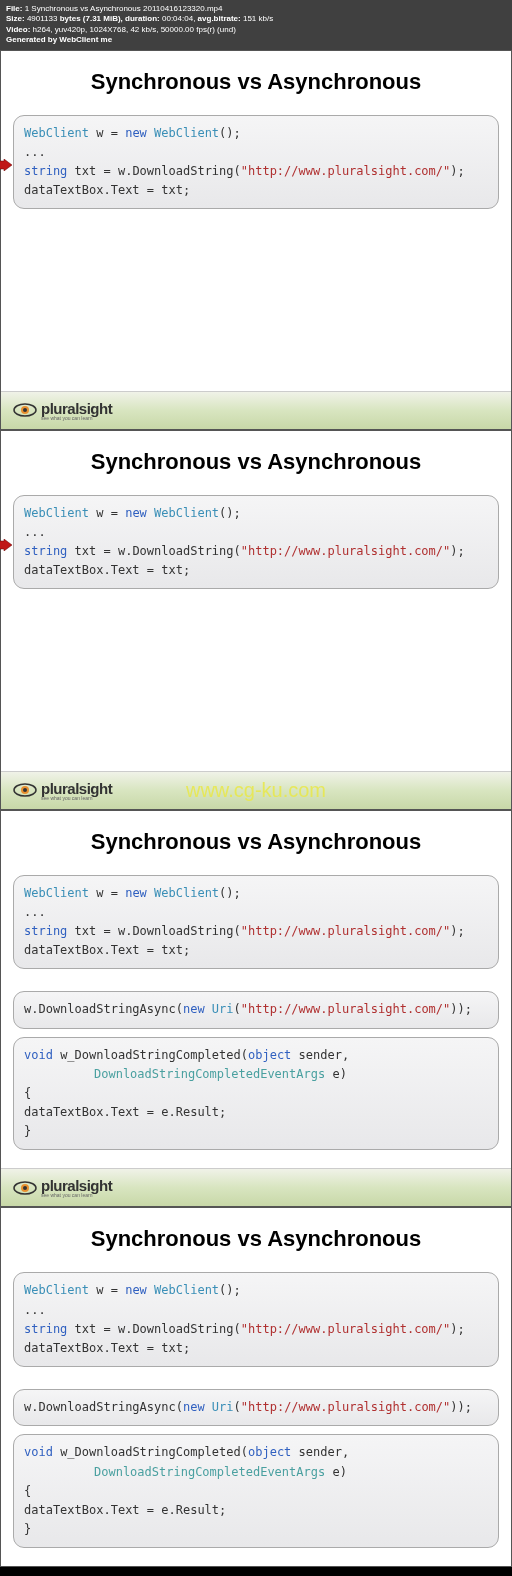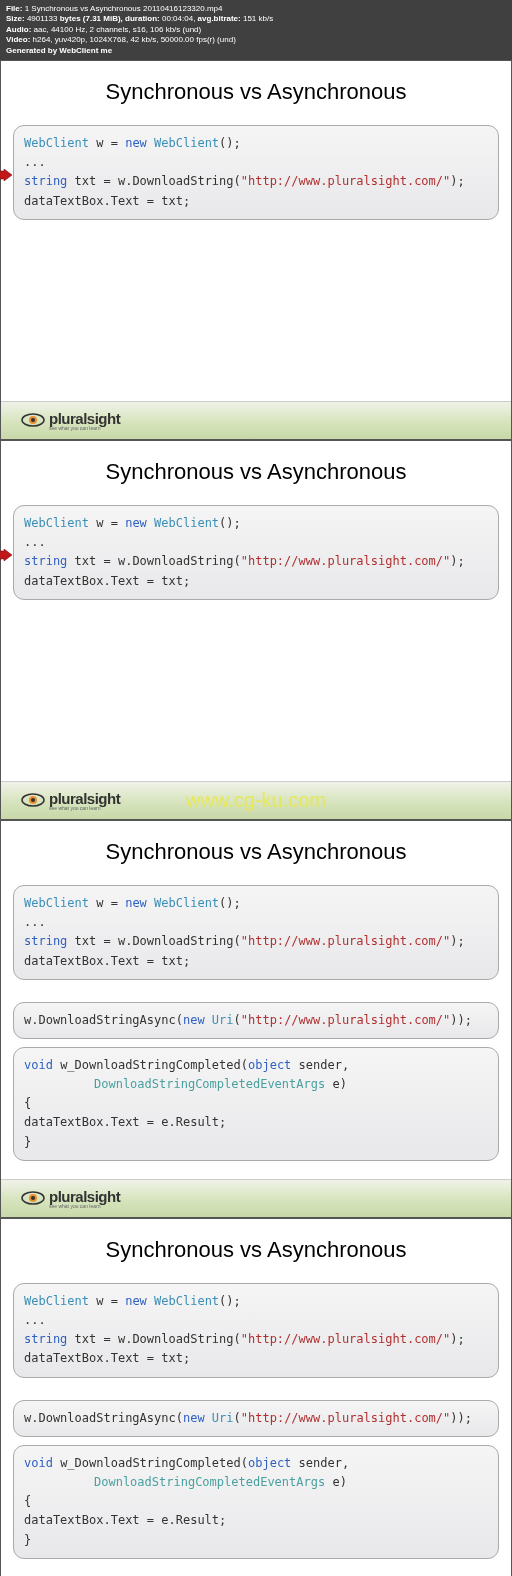--- a/index.html
+++ b/index.html
@@ -1,43 +1,42 @@
 <!DOCTYPE html>
 <html><head>
 <meta charset="utf-8">
 <style>
 * { margin: 0; padding: 0; box-sizing: border-box; }
 body { background: #000; font-family: Arial, sans-serif; width: 512px; }
 .header { background: #404040; color: #fff; font-size: 8px; padding: 4px 6px; line-height: 1.3; font-family: Arial, sans-serif; }
 .header b { font-weight: bold; }
 .slide { background: #fff; border: 1px solid #555; position: relative; }
 .slide-content { padding: 18px 12px 10px; min-height: 340px; }
-.slide-title { font-size: 22px; font-weight: normal; text-align: center; margin-bottom: 20px; color: #000; }
+.slide-title { font-size: 22px; font-weight: bold; text-align: center; margin-bottom: 20px; color: #000; }
 .code-box { background: linear-gradient(to bottom, #f5f5f6, #e8e8ea); border: 1px solid #aaa; border-radius: 11px; padding: 8px 10px; font-family: Consolas, monospace; font-size: 12px; line-height: 1.6; color: #333; margin-bottom: 8px; position: relative; }
 .arrow { position: absolute; left: -20px; width: 18px; height: 12px; }
 .arrow svg { width: 100%; height: 100%; }
-.footer { background: linear-gradient(to bottom, #f0f2e8 0%, #d8e5c0 50%, #c8d8a8 100%); padding: 8px 20px; display: flex; align-items: center; height: 38px; border-top: 1px solid #ccc; }
+.footer { background: linear-gradient(to bottom, #f0f2e8 0%, #d8e5c0 50%, #c8d8a8 100%); padding: 8px 12px; display: flex; align-items: center; height: 38px; border-top: 1px solid #ccc; }
 .logo { display: flex; align-items: center; gap: 4px; }
 .eye { width: 24px; height: 14px; }
 .brand { font-size: 15px; font-weight: bold; color: #333; letter-spacing: -0.5px; }
 .tagline { font-size: 5px; color: #666; margin-top: -2px; }
 .watermark { position: absolute; left: 50%; transform: translateX(-50%); color: #e8e850; font-size: 20px; font-weight: normal; opacity: 0.9; }
 .kw-type { color: #3a8fb7; }
 .kw-new { color: #3060c0; }
 .kw-str { color: #b03030; }
 .kw-cls { color: #4aa0a0; }
 .spacer-tall { height: 160px; }
 </style>
 </head>
 <body>
 
 <div class="header">
   <div><b>File:</b> <span>1 Synchronous vs Asynchronous 20110416123320.mp4</span></div>
   <div><b>Size:</b> <span>4901133</span> <b>bytes (7.31 MiB),</b> <b>duration:</b> <span>00:04:04,</span> <b>avg.bitrate:</b> <span>151 kb/s</span></div>
-  <div><b>Audio:</b> <span>aac, 44100 Hz, 2 channels, s16, 106 kb/s (und)</span></div>
   <div><b>Video:</b> <span>h264, yuv420p, 1024X768, 42 kb/s, 50000.00 fps(r) (und)</span></div>
   <div><b>Generated by WebClient me</b></div>
 </div>
 
 <div class="slide">
   <div class="slide-content">
     <div class="slide-title">Synchronous vs Asynchronous</div>
     <div class="code-box">
       <div class="arrow" style="top:42px;">
         <svg viewBox="0 0 18 12">

